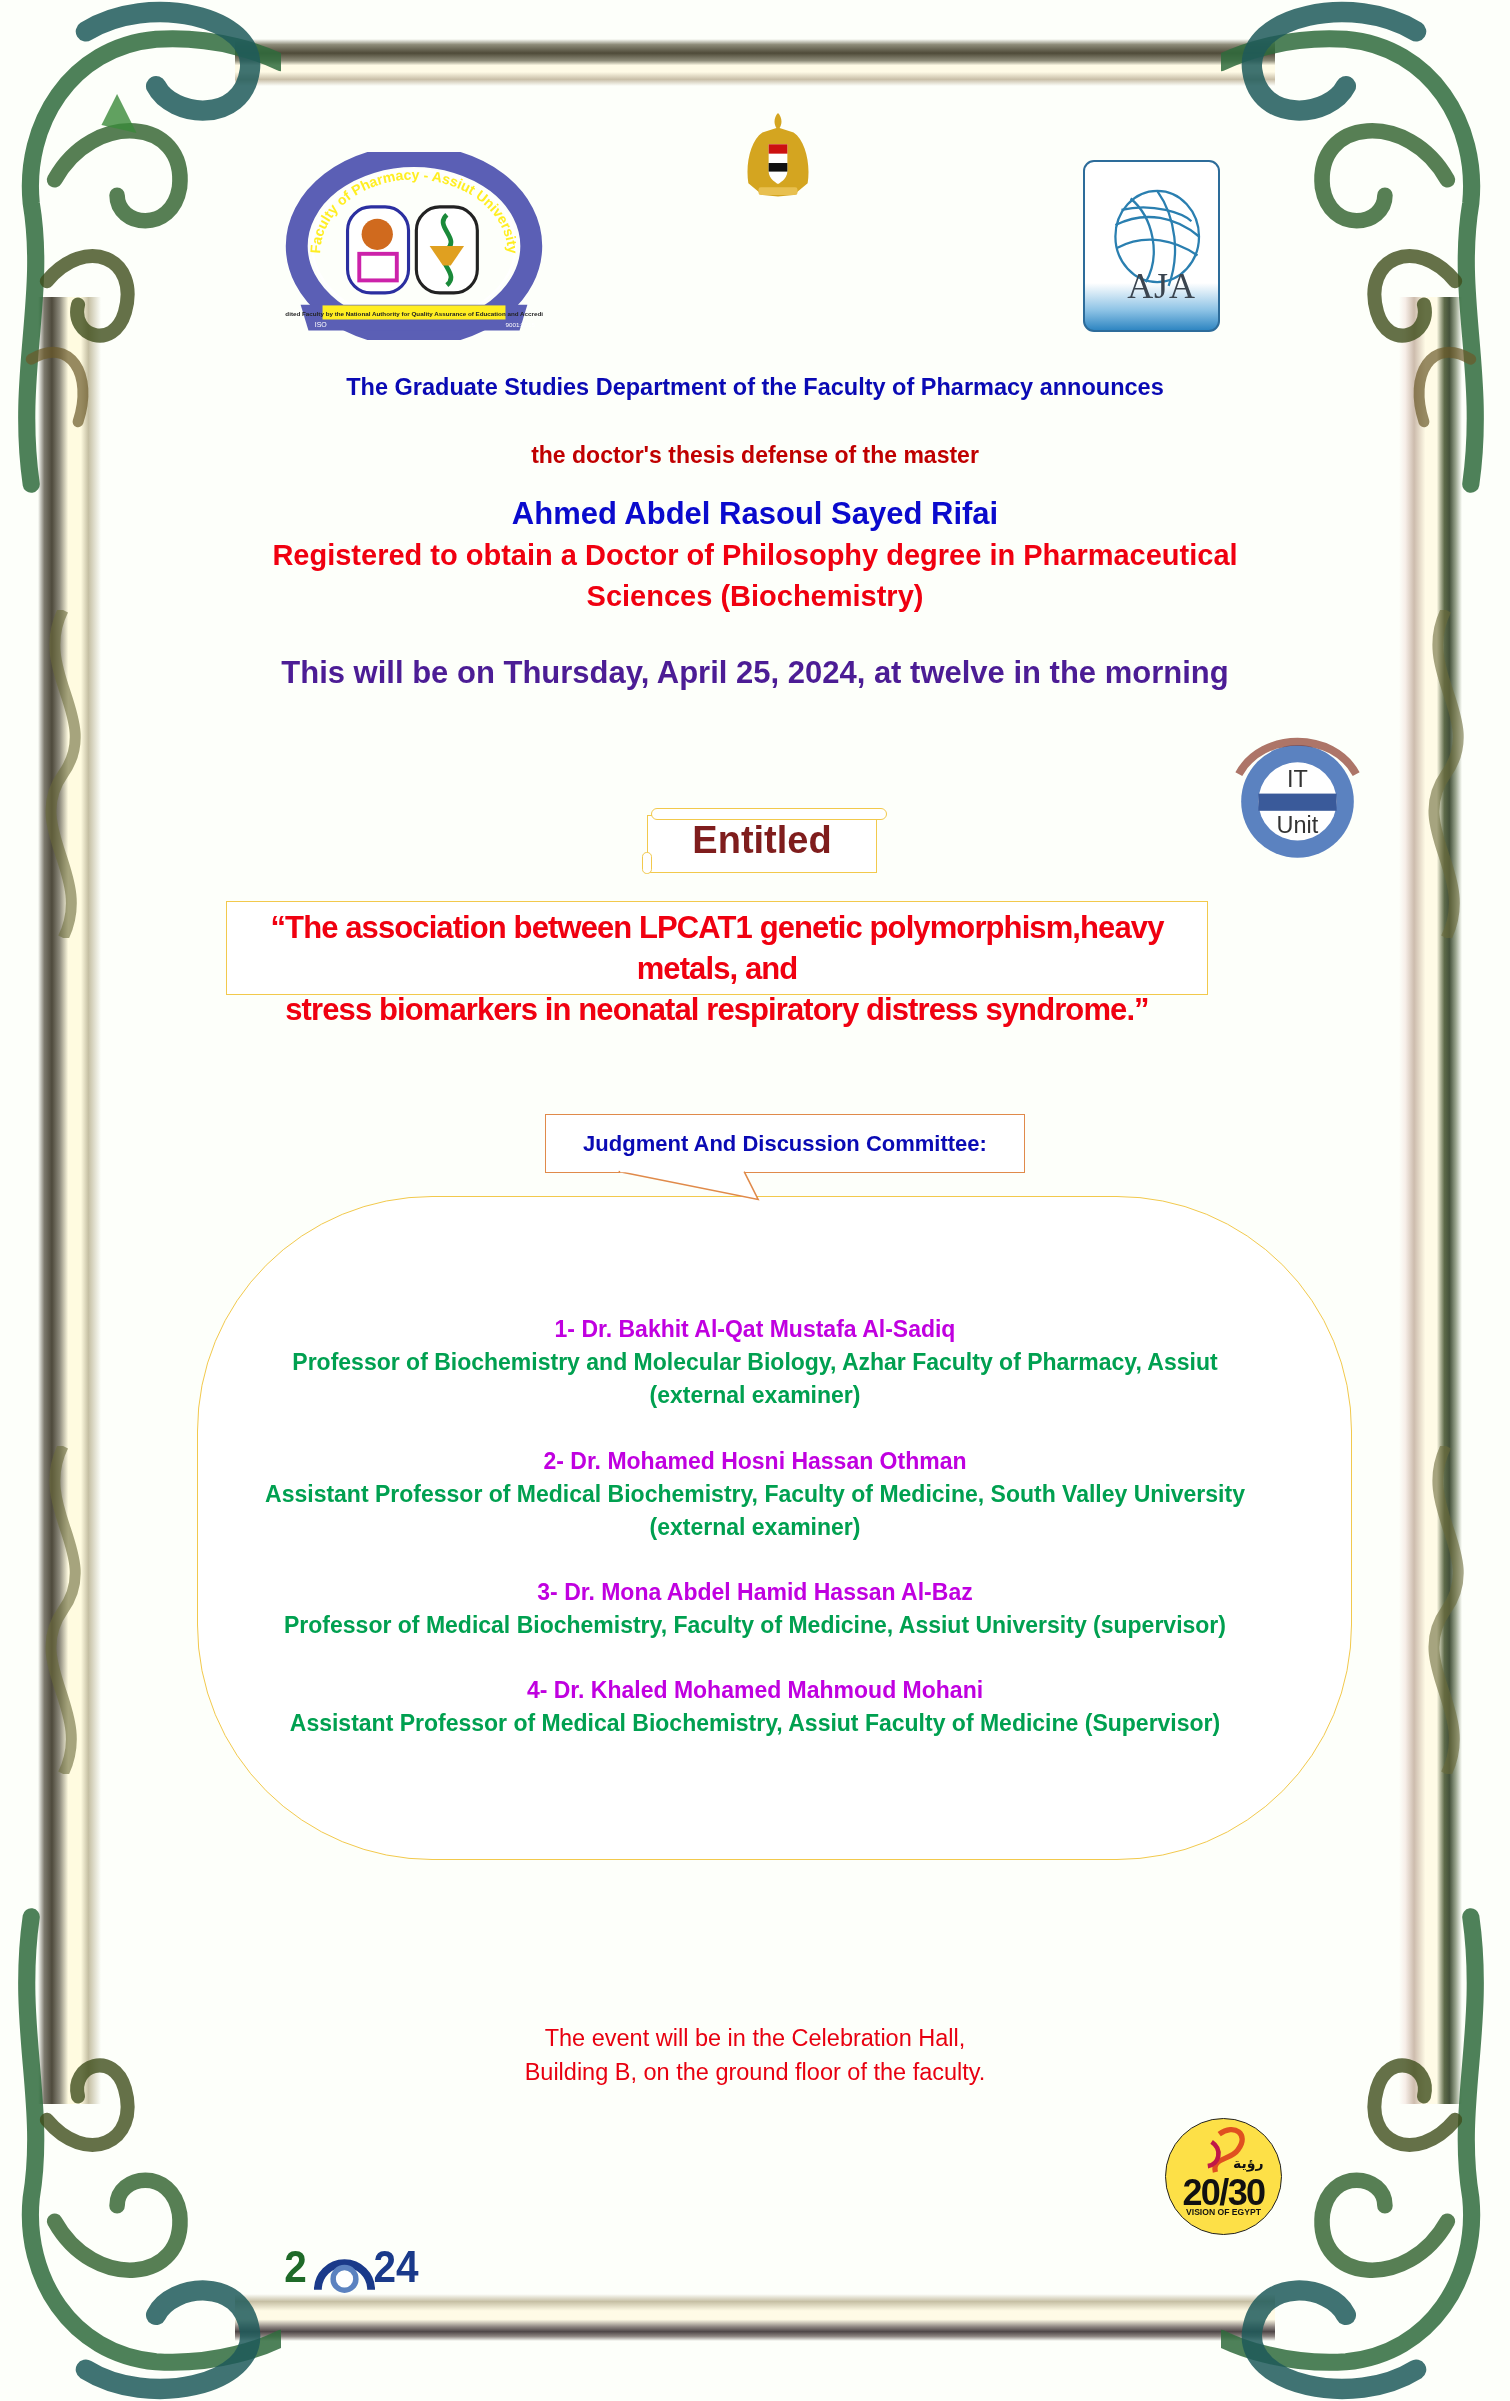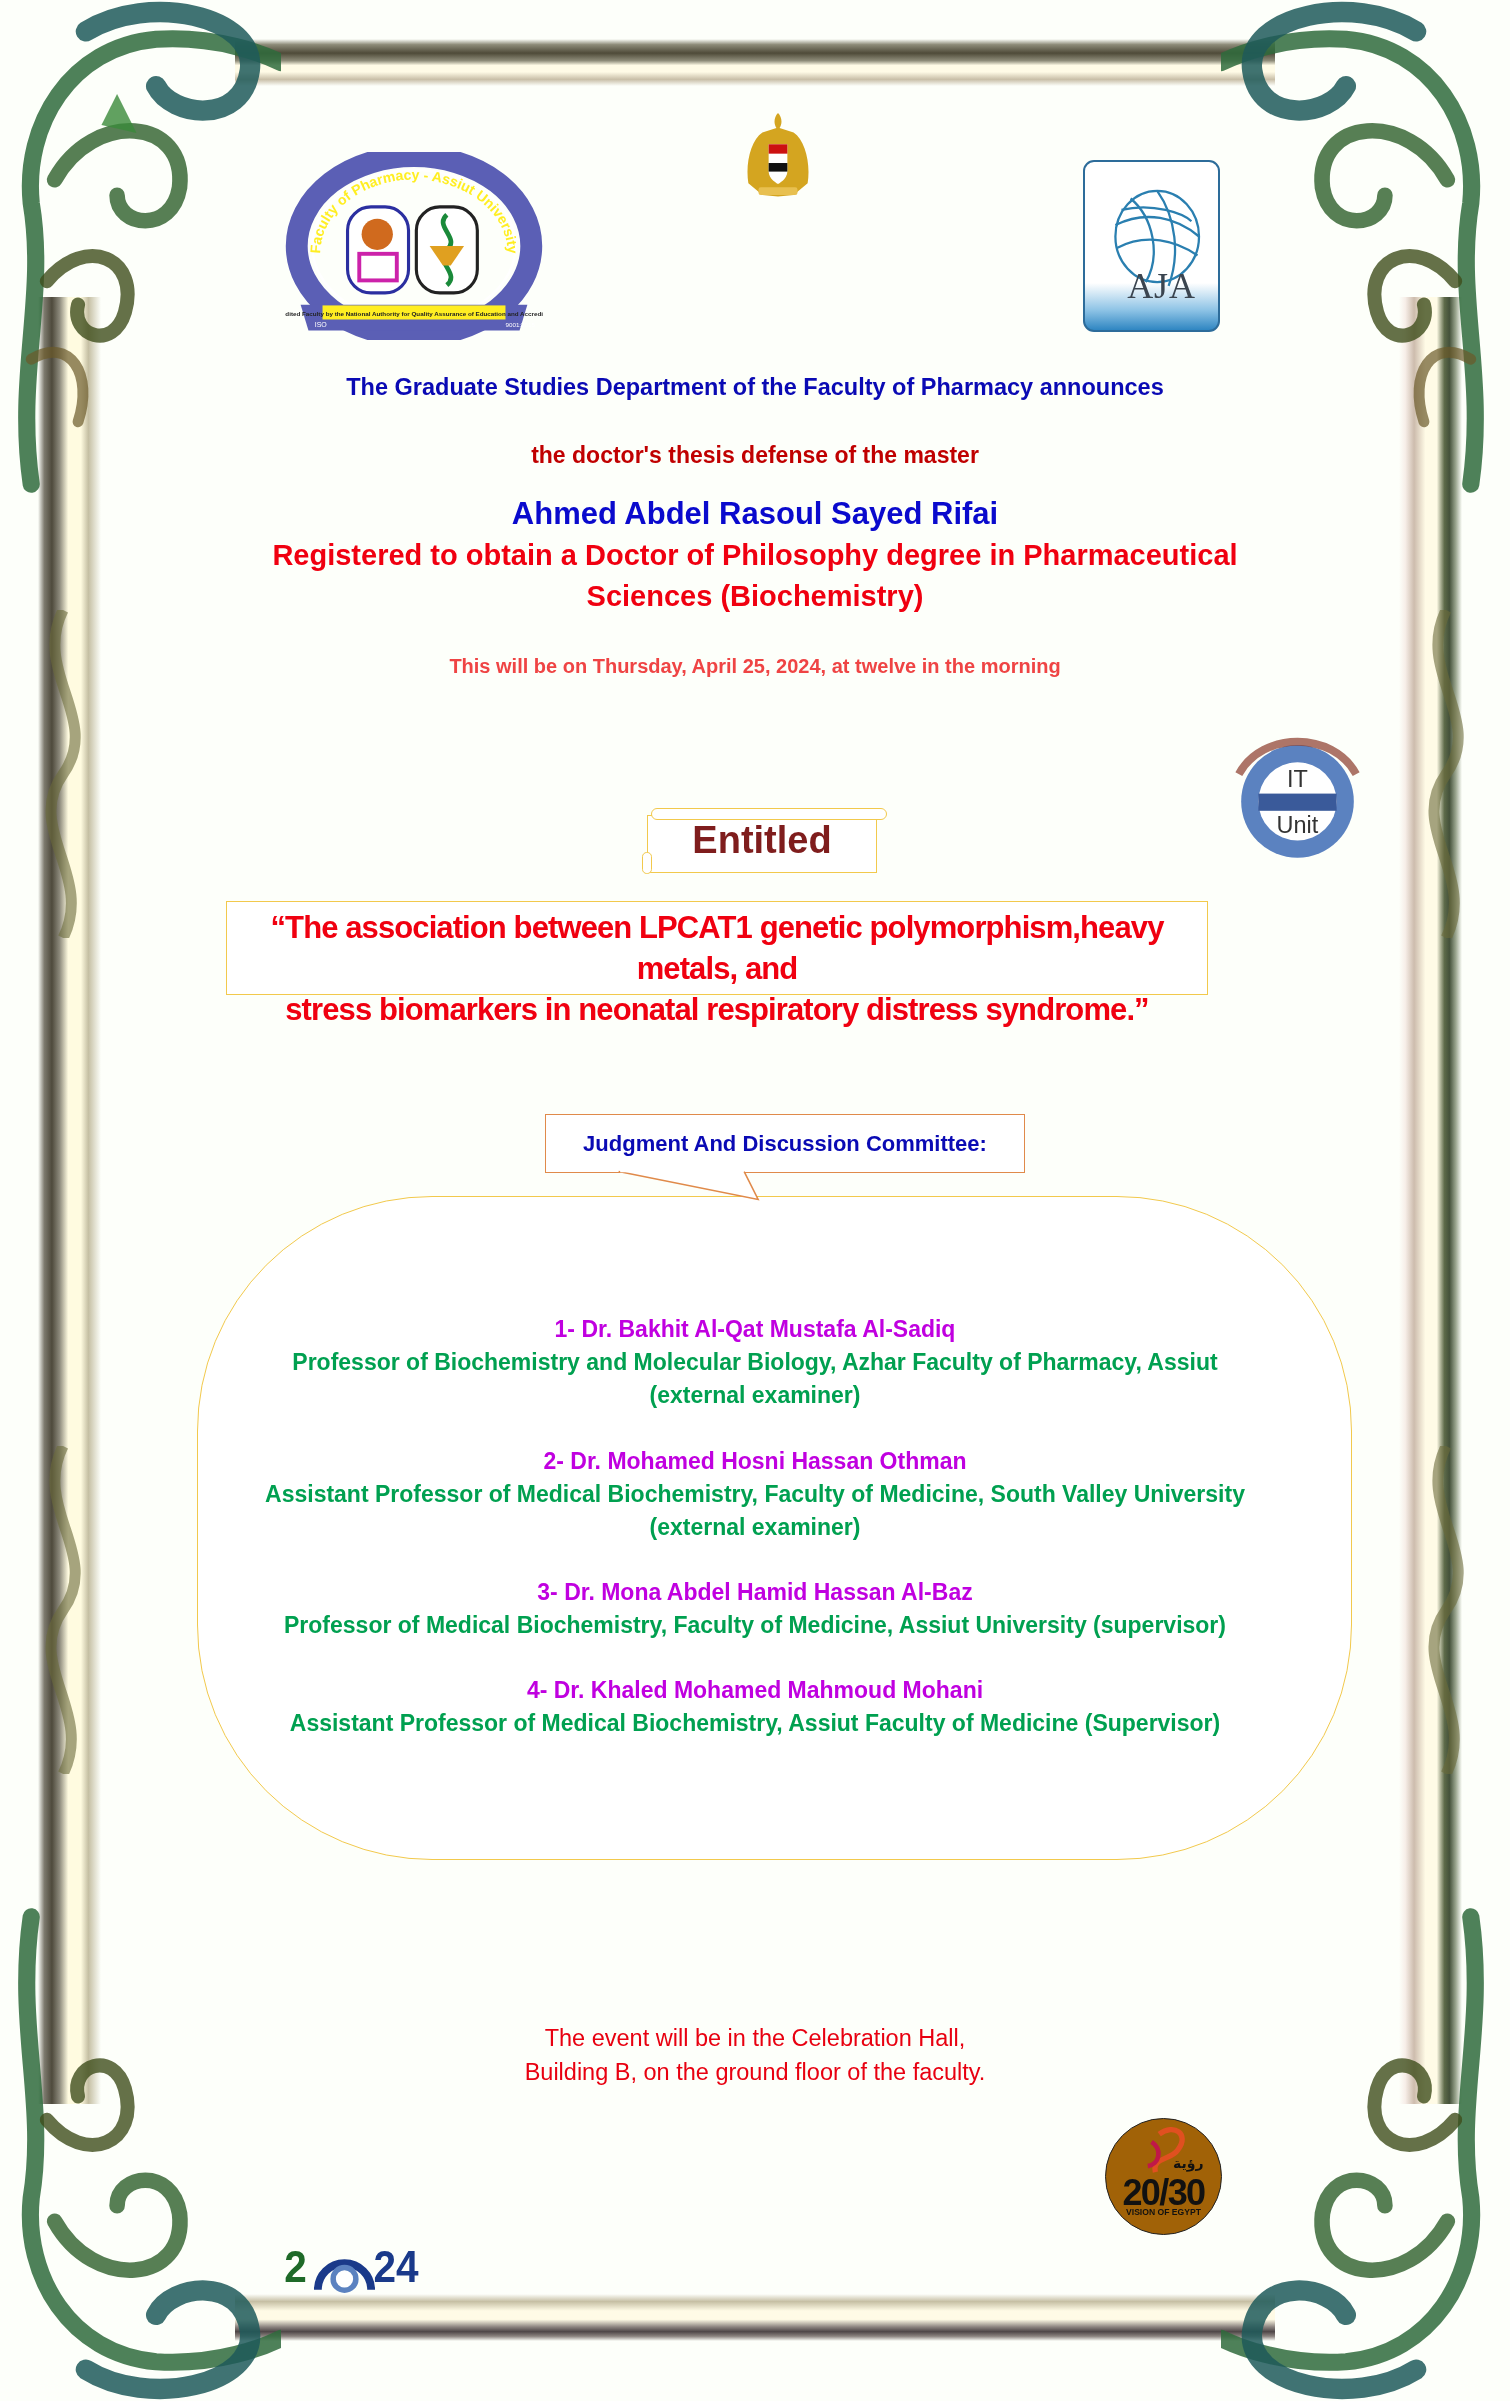--- a/index.html
+++ b/index.html
@@ -43,39 +43,39 @@
     .logo { position: absolute; }
     .pharmacy-logo { left: 285px; top: 152px; width: 258px; height: 188px; }
     .eagle-logo { left: 739px; top: 109px; width: 78px; height: 94px; }
     .aja-logo { left: 1083px; top: 160px; width: 137px; height: 172px;
       border: 2.3px solid #2d6c9a; border-radius: 11px;
       background: linear-gradient(to bottom, #ffffff 0%, #ffffff 72%, #8fc4e6 88%, #2f86c2 100%);
       box-sizing: border-box; overflow: hidden; }
     .aja-text { position: absolute; left: 0; right: 0; bottom: 23.5px; text-align: center;
       font-family: "Liberation Serif", serif; font-size: 36px; color: #3b4550; letter-spacing: 0.8px; padding-left: 20px; }
     .it-unit-logo { left: 1223px; top: 731px; width: 149px; height: 133px; }
-    .vision-logo { left: 1105px; top: 2118px; width: 117px; height: 117px;
-      border: 1.6px solid #222; border-radius: 50%; background: #a16207; box-sizing: border-box; }
+    .vision-logo { left: 1165px; top: 2118px; width: 117px; height: 117px;
+      border: 1.6px solid #222; border-radius: 50%; background: #fde047; box-sizing: border-box; }
     .vision-num { position: absolute; left: 0; right: 0; top: 53px; text-align: center;
       font-family: "Liberation Sans", sans-serif; font-weight: bold; font-size: 36px; color: #111; letter-spacing: -1.6px; }
     .vision-cap { position: absolute; left: 0; right: 0; top: 88px; text-align: center;
       font-family: "Liberation Sans", sans-serif; font-weight: bold; font-size: 8.6px; color: #111; }
     .vision-ar { position: absolute; left: 67px; top: 36px; font-size: 14px; font-weight: bold; color: #111;
       font-family: "DejaVu Sans", sans-serif; }
     .year-logo { left: 283px; top: 2244px; width: 141px; height: 47px; }
     .year-logo span { font-family: "Liberation Sans", sans-serif; font-weight: bold; font-size: 45px;
       position: absolute; top: -4.7px; line-height: 56px; transform: scaleX(0.9); }
 
     
     .center-line { position: absolute; left: 0; width: 1510px; text-align: center; white-space: nowrap; }
     .announce { top: 374px; font-size: 23.5px; font-weight: bold; color: #0a0ab4; }
     .subtitle { top: 442px; font-size: 23px; font-weight: bold; color: #c00000; }
     .candidate { top: 496px; font-size: 31px; font-weight: bold; color: #0a0acd; }
     .degree { top: 535px; font-size: 29px; font-weight: bold; color: #f00010; line-height: 41px; }
-    .date { top: 655px; font-size: 20px; font-weight: bold; color: #ef4444; }
+    .date { top: 655px; font-size: 31px; font-weight: bold; color: #4c1d95; }
 
     
     .entitled-box { position: absolute; left: 647px; top: 815px; width: 230px; height: 58px;
       border: 1.6px solid #f2c94c; background: #fff; box-sizing: border-box; }
     .entitled-box::before { content: ""; position: absolute; left: 3.1px; right: -11px; top: -7.8px; height: 9.4px;
       border: 1.6px solid #f2c94c; border-radius: 6.3px; background: #fff; }
     .entitled-box::after { content: ""; position: absolute; left: -6.3px; bottom: -2.3px; width: 7.8px; height: 20.3px;
       border: 1.6px solid #f2c94c; border-radius: 4.7px; background: #fff; }
     .entitled-label { position: absolute; left: 0; right: 0; top: 3.1px; text-align: center;
       font-size: 38px; font-weight: bold; color: #7f1d1d; }

